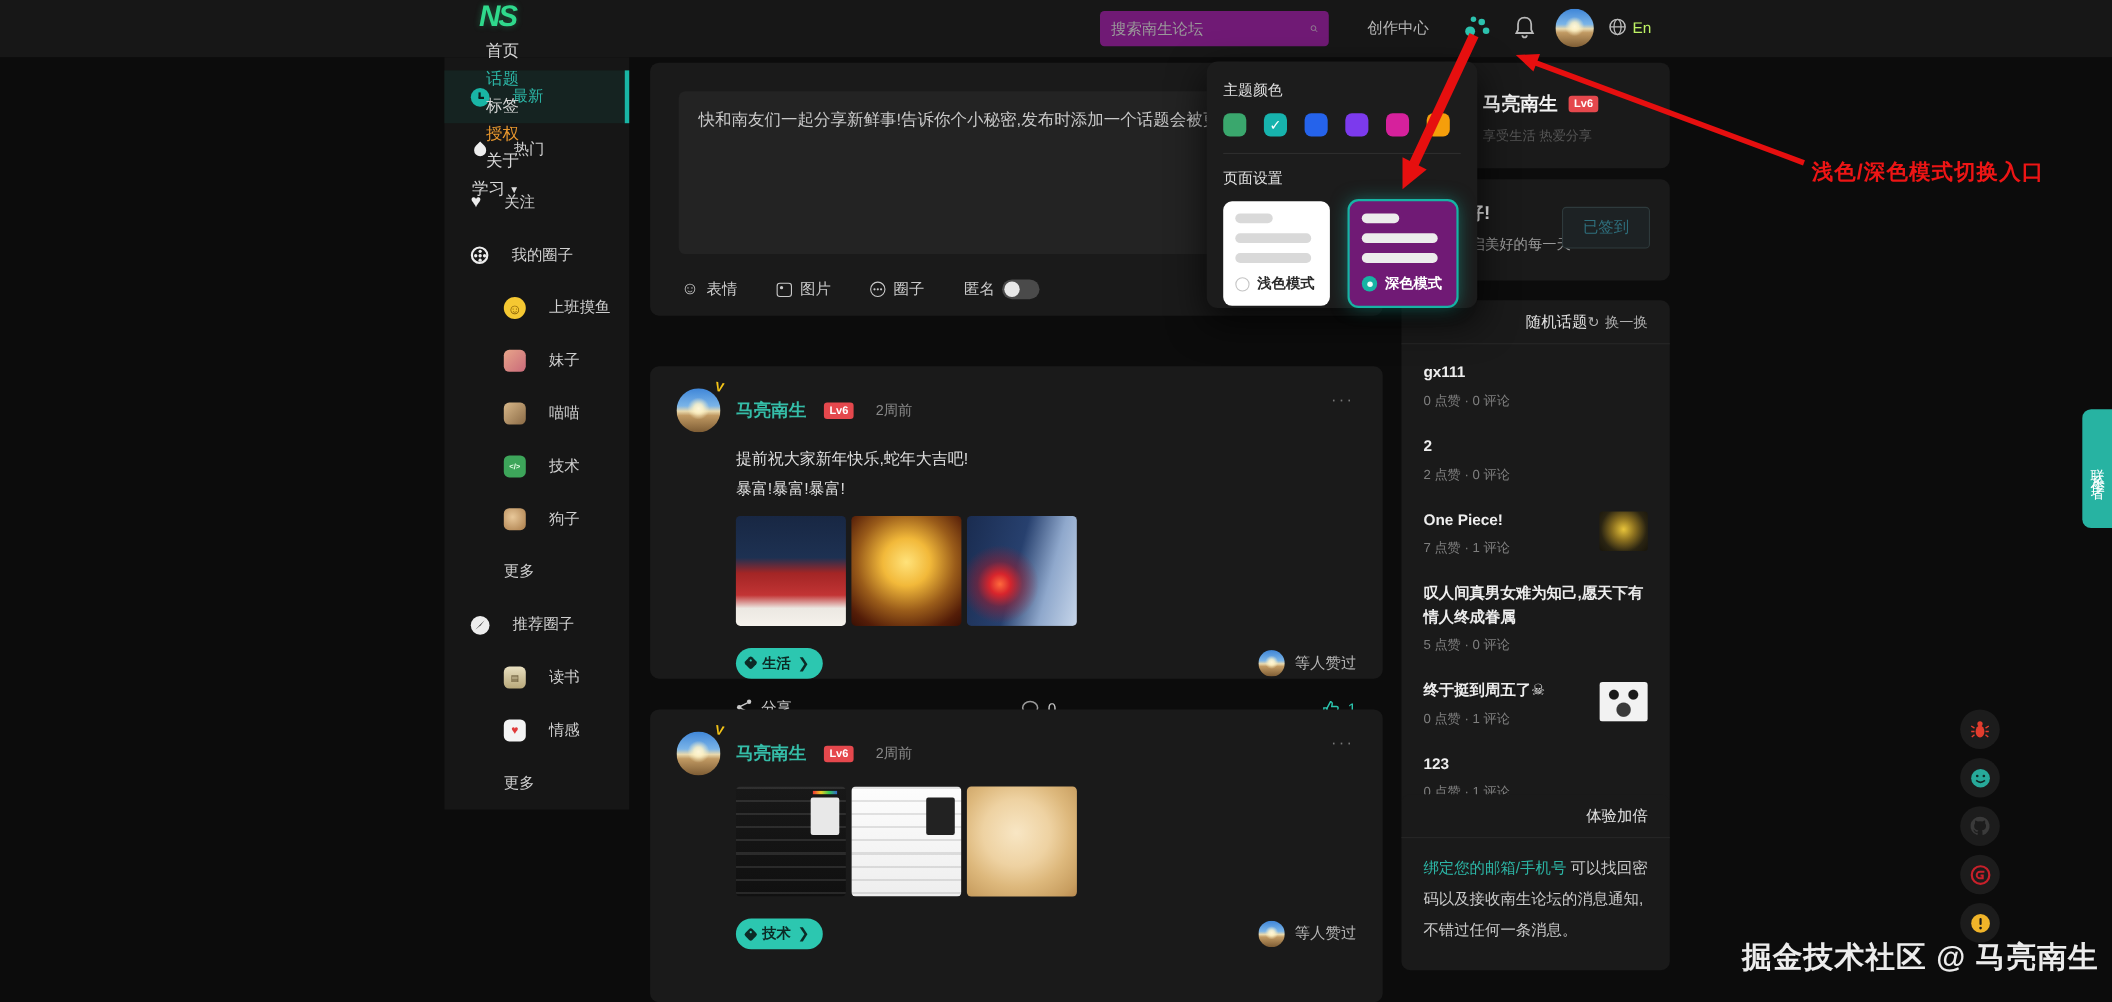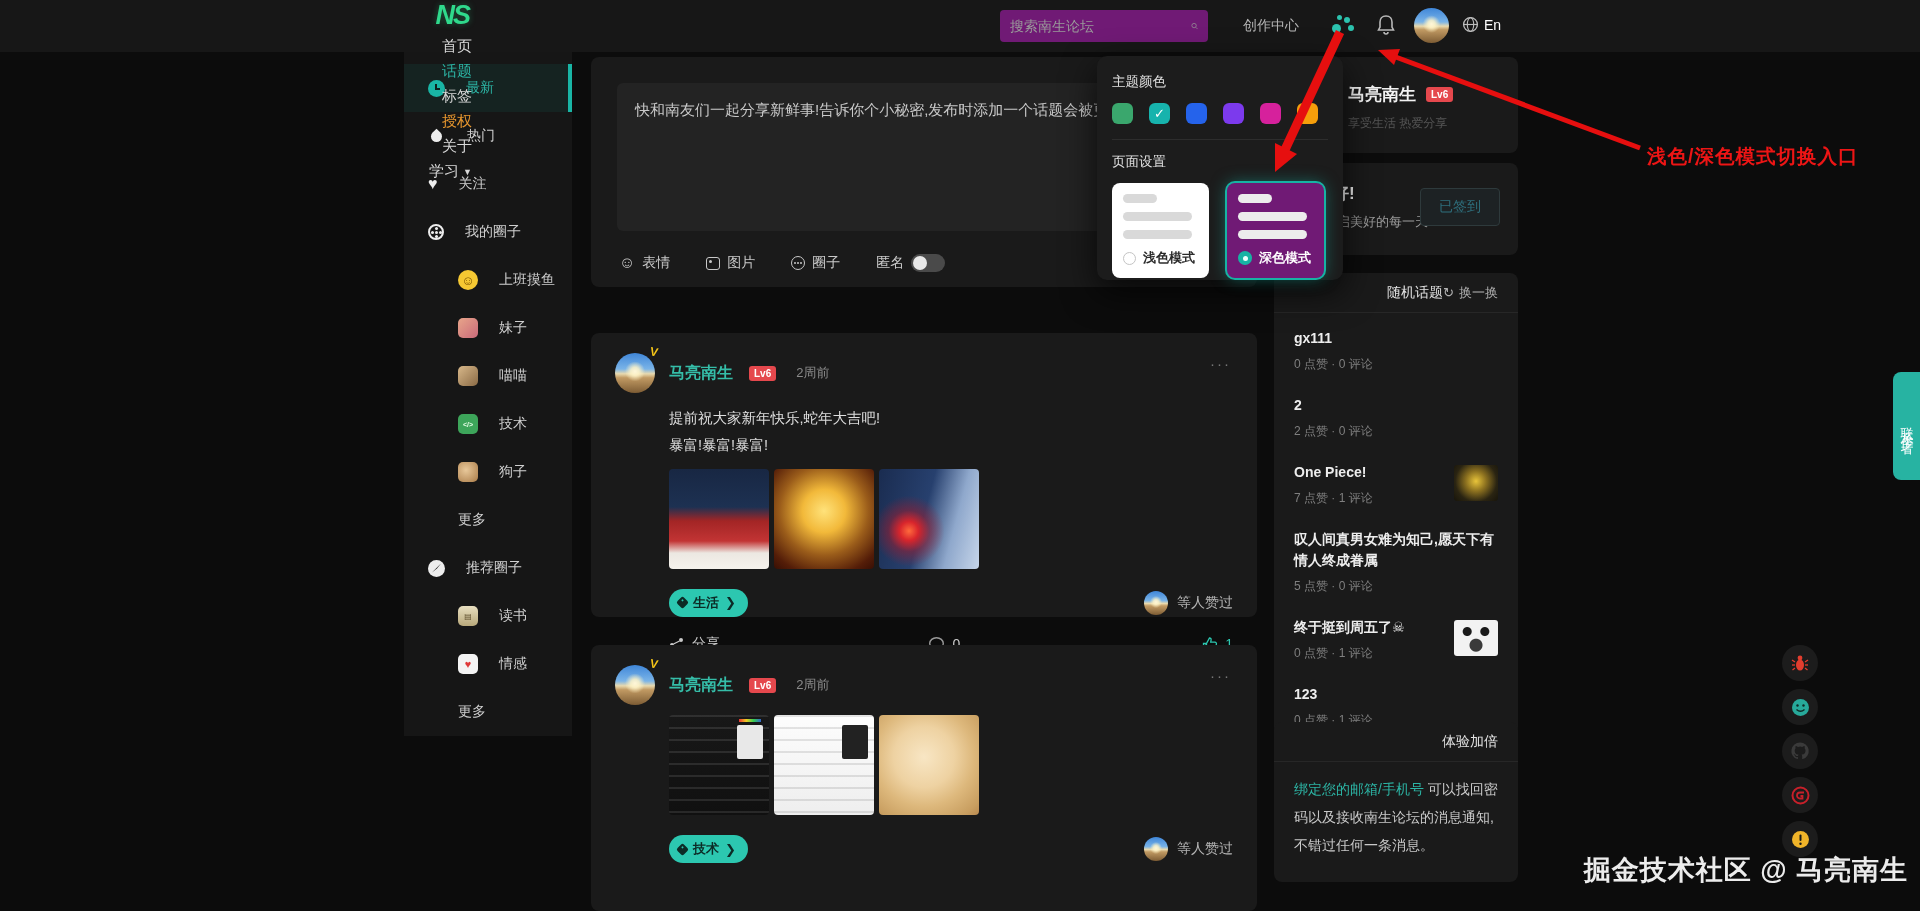--- a/index.html
+++ b/index.html
@@ -19,21 +19,21 @@
   .search-box input::placeholder{color:#9a9a9a;}
   .creator{position:absolute;left:1243px;top:17px;font-size:14px;color:#b5b5b5;cursor:pointer;}
   .palette{position:absolute;left:1332px;top:15px;width:22px;height:22px;cursor:pointer;}
   .palette i{position:absolute;border-radius:50%;background:#2cc2ae;}
   .palette .d1{left:0;top:9px;width:9px;height:9px;}
   .palette .d2{left:5px;top:0;width:5px;height:5px;}
   .palette .d3{left:12px;top:2px;width:6px;height:6px;}
   .palette .d4{left:16px;top:10px;width:6px;height:6px;}
   .bell{position:absolute;left:1376px;top:14px;cursor:pointer;}
   .nav-avatar{position:absolute;left:1414px;top:8px;width:35px;height:35px;border-radius:50%;cursor:pointer;}
-  .lang{position:absolute;left:1462px;top:16px;display:flex;align-items:center;gap:5px;color:#ffffff;font-size:14px;cursor:pointer;}
+  .lang{position:absolute;left:1462px;top:16px;display:flex;align-items:center;gap:5px;color:#bef264;font-size:14px;cursor:pointer;}
 
   .av{background:
     radial-gradient(circle at 50% 46%, #fff6d8 0%, rgba(255,244,200,.85) 14%, rgba(255,244,200,0) 34%),
     linear-gradient(180deg,#3f86d8 0%,#7ab4e8 40%,#e8d9ae 52%,#c19a63 62%,#7d5c34 100%);}
 
   
   #sidebar{position:absolute;left:404px;top:52px;width:168px;height:684px;background:#161616;padding-top:12px;z-index:5;}
   .sb-item{height:48px;display:flex;align-items:center;padding-left:24px;gap:21px;color:#cfcfcf;font-size:14px;position:relative;cursor:pointer;}
   .sb-item.active{background:#152321;color:#2cb5a5;}
   .sb-item.active::after{content:'';position:absolute;right:0;top:0;bottom:0;width:4px;background:#19b5a5;}
@@ -94,21 +94,21 @@
   .img-shot-light{background:repeating-linear-gradient(180deg,rgba(0,0,0,.10) 0 2px,transparent 2px 12px),linear-gradient(180deg,#fdfdfd,#eeeeee);position:relative;}
   .img-shot-light::after{content:'';position:absolute;right:6px;top:10px;width:26px;height:34px;background:#222;border-radius:2px;}
   .img-doge{background:radial-gradient(circle at 45% 42%,#f8e6c4 0%,#eed2a2 38%,#ddb87c 62%,#c89e60 88%,#b98950 100%);}
   .ptagrow{margin:20px 0 0 54px;display:flex;align-items:center;position:relative;}
   .pill{background:#2cc7b0;color:#0c2b26;font-size:13px;font-weight:700;border-radius:14px;padding:5px 12px 5px 9px;display:flex;align-items:center;gap:6px;cursor:pointer;}
   .tagshape{width:9px;height:9px;background:#0c2b26;border-radius:2px;transform:rotate(45deg);position:relative;}
   .tagshape::after{content:'';position:absolute;left:2px;top:2px;width:2px;height:2px;border-radius:50%;background:#2cc7b0;}
   .likedby{position:absolute;right:0;top:2px;display:flex;align-items:center;gap:9px;color:#b5b5b5;font-size:14px;cursor:pointer;}
   .mini-av{width:24px;height:24px;border-radius:50%;}
   .pfoot{margin:16px 0 0 54px;position:relative;height:22px;display:flex;align-items:center;color:#c9c9c9;font-size:14px;}
-  .share{display:flex;align-items:flex-end;gap:7px;cursor:pointer;}
+  .share{display:flex;align-items:flex-start;gap:7px;cursor:pointer;}
   .cmt{position:absolute;left:46%;display:flex;align-items:center;gap:7px;cursor:pointer;}
   .like{position:absolute;right:0;display:flex;align-items:center;gap:7px;color:#2cc7b0;cursor:pointer;}
 
   
   .rcard{position:absolute;left:1274px;width:244px;background:#1a1a1a;border-radius:8px;}
   #profile{top:57px;height:96px;}
   .prow{padding:26px 0 0 74px;display:flex;align-items:center;gap:8px;}
   .prname{color:#f2f2f2;font-size:17px;font-weight:700;}
   .motto{padding:9px 0 0 74px;color:#5f5f5f;font-size:12px;opacity:.85;}
   #signin{top:163px;height:92px;}

